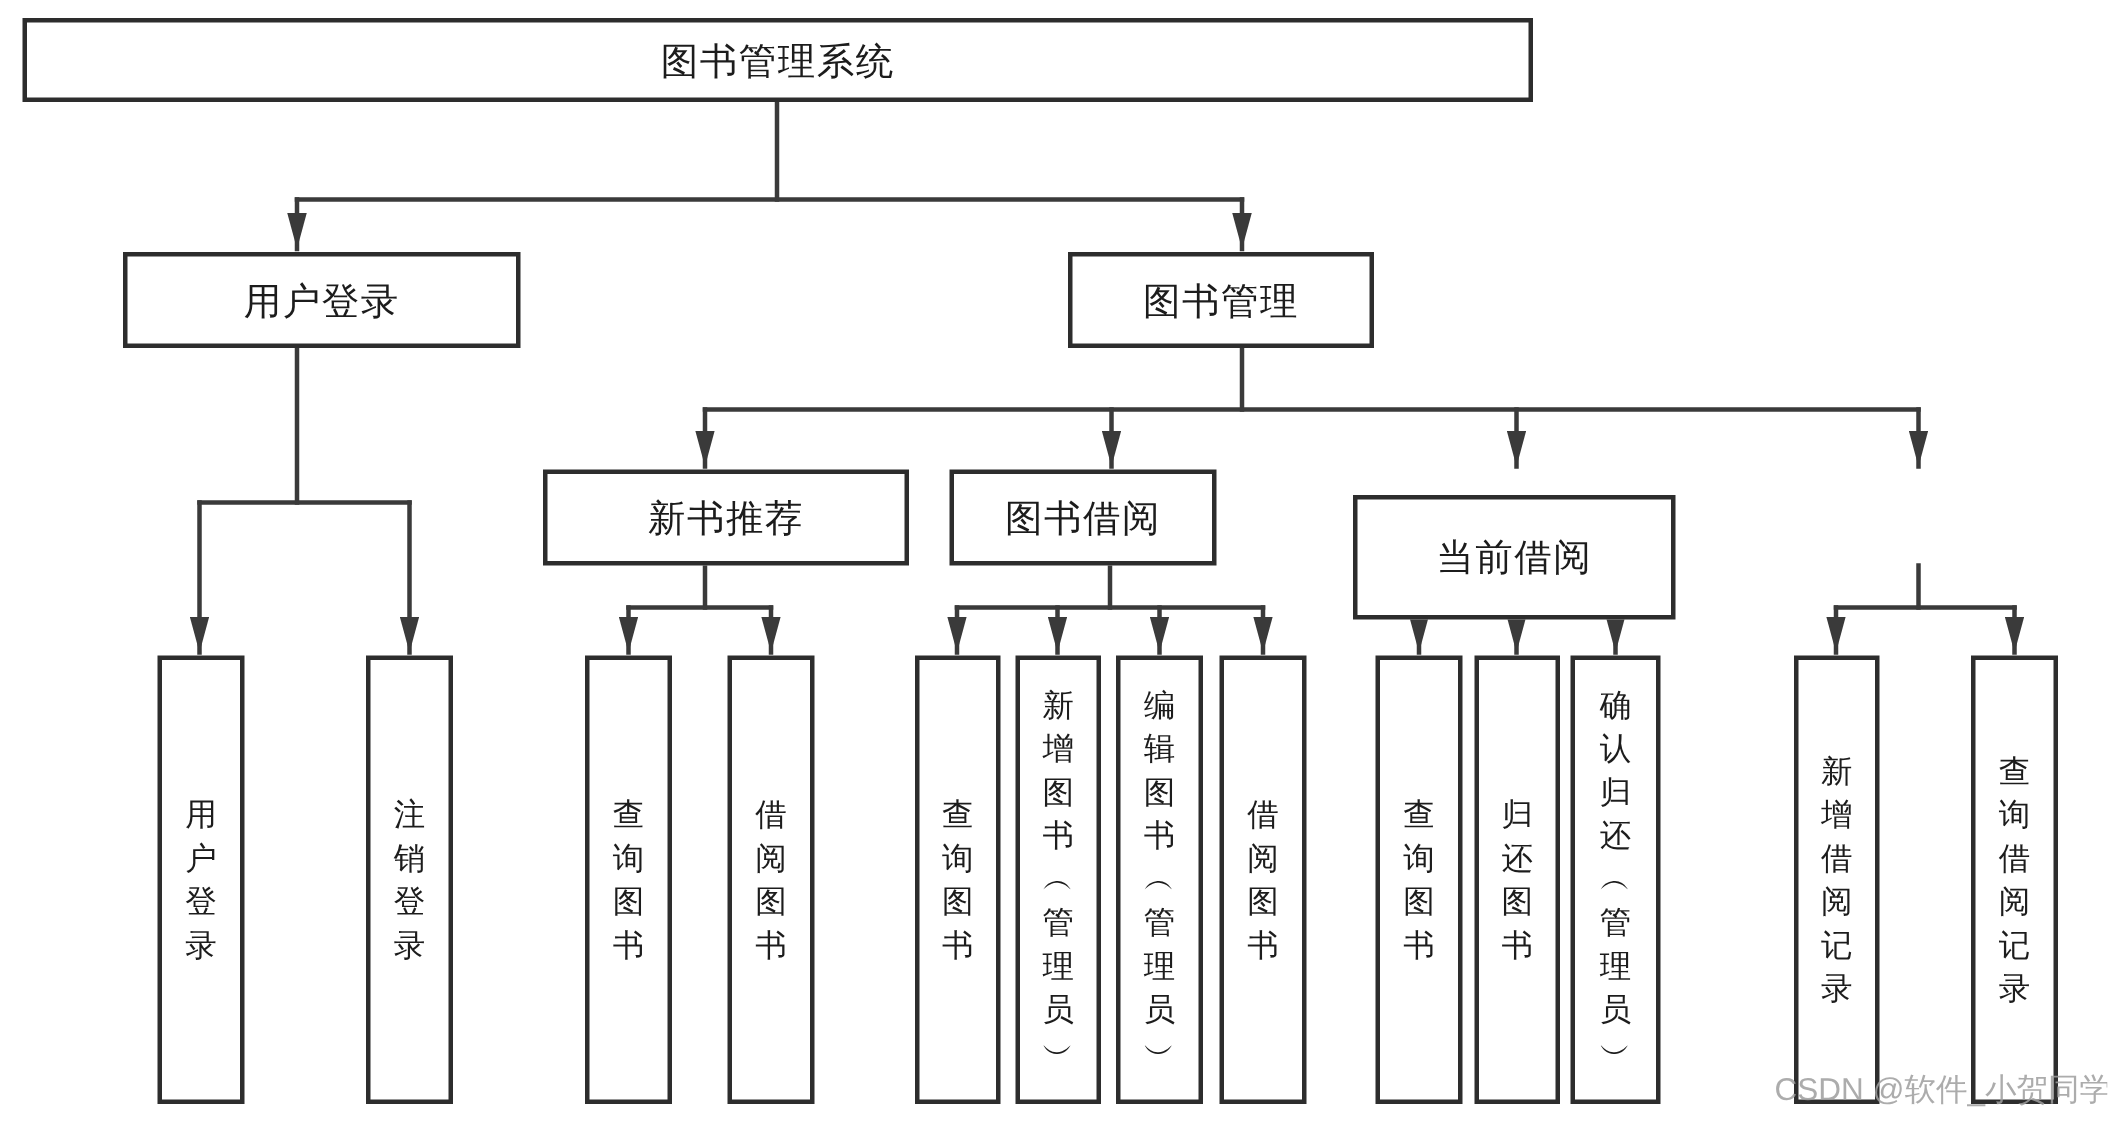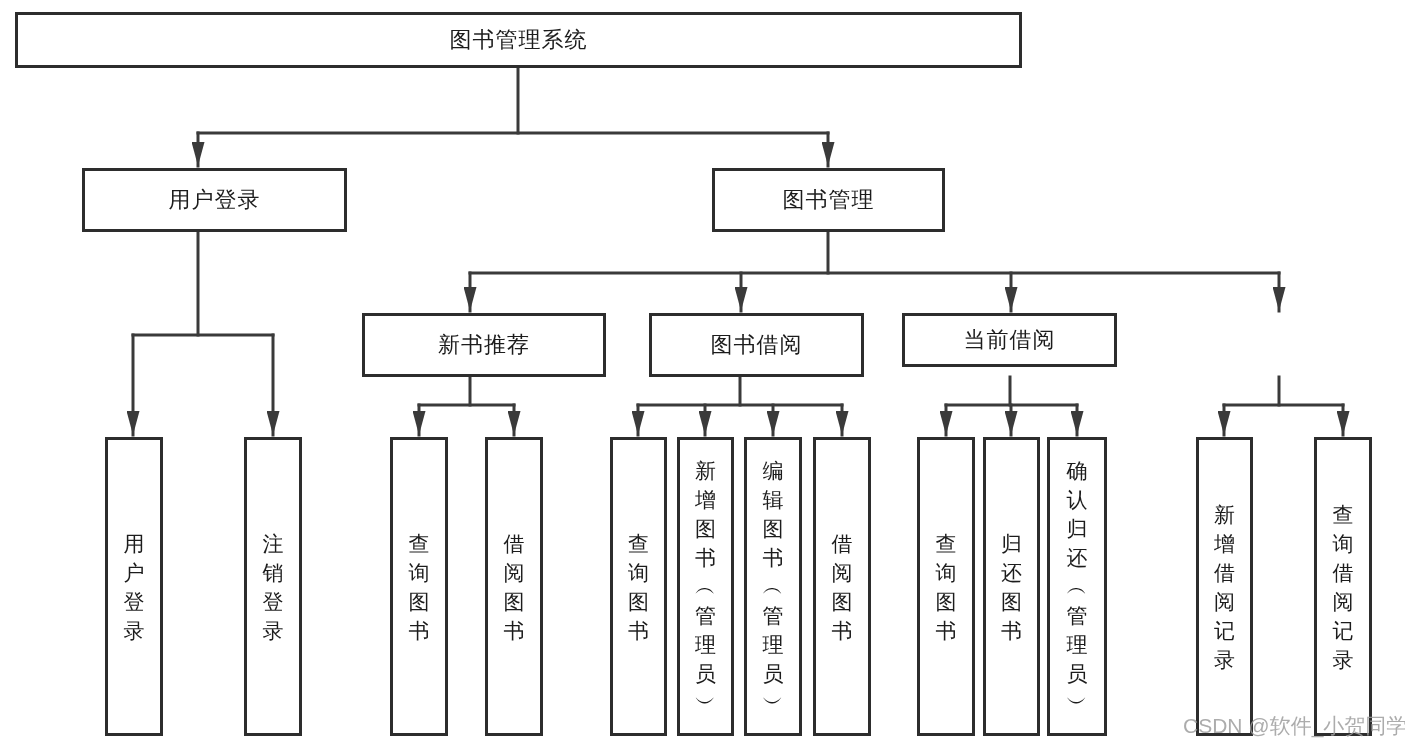--- a/index.html
+++ b/index.html
@@ -5,21 +5,21 @@
   html,body { margin:0; padding:0; background:#ffffff; }
   .canvas {
     position:relative; width:1405px; height:747px; background:#ffffff;
     font-family:"Liberation Sans", sans-serif; overflow:hidden;
   }
   .connectors { position:absolute; left:0; top:0; z-index:1; }
   .node {
     position:absolute; box-sizing:border-box; background:#ffffff;
     border:3px solid #2d2d2d; color:#1c1c1c; z-index:2;
     display:flex; align-items:center; justify-content:center;
-    font-size:22px; letter-spacing:1px;
+    font-size:25px; letter-spacing:1px;
   }
   .node.v {
     white-space:pre-line; line-height:29px; text-align:center;
     letter-spacing:0; font-size:21px;
   }
   .watermark {
     position:absolute; left:1183px; top:712px; z-index:3;
     color:rgba(158,158,158,0.85); font-size:21px; white-space:nowrap;
   }
 </style>
@@ -74,25 +74,25 @@
       <path d="M1279 377 V405"></path>
       <path d="M1224 405 H1343"></path>
       <path d="M1224 405 V435" marker-end="url(#arrow)"></path>
       <path d="M1343 405 V435" marker-end="url(#arrow)"></path>
     </g>
   </svg>
 
   <div class="node" style="left:15px;top:12px;width:1007px;height:56px">图书管理系统</div>
 
   <div class="node" style="left:82px;top:168px;width:265px;height:64px">用户登录</div>
-  <div class="node" style="left:712px;top:168px;width:233px;height:64px">图书管理</div>
+  <div class="node" style="left:712px;top:168px;width:204px;height:64px">图书管理</div>
 
   <div class="node" style="left:362px;top:313px;width:244px;height:64px">新书推荐</div>
-  <div class="node" style="left:649px;top:313px;width:215px;height:64px">图书借阅</div>
-  <div class="node" style="left:902px;top:313px;width:215px;height:54px">当前借阅</div>
+  <div class="node" style="left:633px;top:313px;width:178px;height:64px">图书借阅</div>
+  <div class="node" style="left:902px;top:330px;width:215px;height:83px">当前借阅</div>
 
   <div class="node v" style="left:105px;top:437px;width:58px;height:299px">用
 户
 登
 录</div>
   <div class="node v" style="left:244px;top:437px;width:58px;height:299px">注
 销
 登
 录</div>
 

